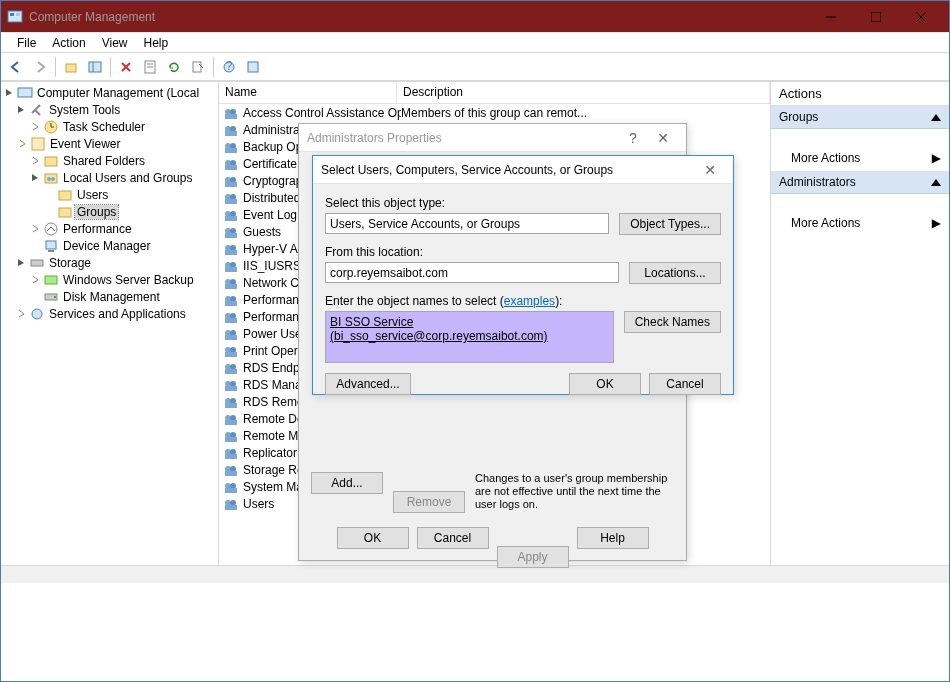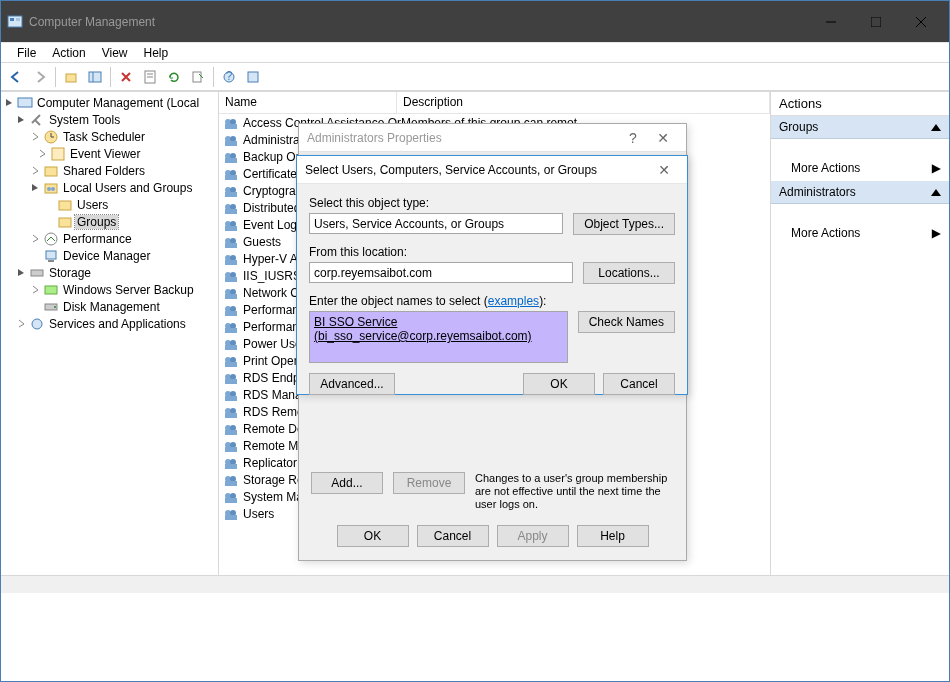--- a/index.html
+++ b/index.html
@@ -1,19 +1,19 @@
 <!DOCTYPE html>
 <html><head>
 <meta charset="utf-8">
 <style>
 * { box-sizing: border-box; margin: 0; padding: 0; font-family: "Segoe UI", Tahoma, sans-serif; font-size: 12px; }
 body { background: #fff; width: 950px; height: 682px; overflow: hidden; border: 1px solid #4a7fb5; position: relative; }
 
 
-.titlebar { height: 42px; background: #404040; display: flex; align-items: center; padding: 0 6px; border-bottom: 1px solid #e6e6e6; }
+.titlebar { height: 32px; background: #7f1d1d; display: flex; align-items: center; padding: 0 6px; border-bottom: 1px solid #e6e6e6; }
 .titlebar .app-icon { width: 16px; height: 16px; margin-right: 6px; }
 .titlebar .title { flex: 1; color: #999; font-size: 12px; }
 .titlebar .win-btn { width: 45px; height: 28px; display: flex; align-items: center; justify-content: center; }
 .titlebar .win-btn svg { width: 10px; height: 10px; stroke: #000; stroke-width: 1; fill: none; }
 
 
 .menubar { height: 20px; display: flex; align-items: center; padding-left: 8px; border-bottom: 1px solid #d8d8d8; }
 .menubar .menu-item { padding: 2px 8px; cursor: default; }
 
 
@@ -50,21 +50,21 @@
 .tri-up { width: 0; height: 0; border-left: 5px solid transparent; border-right: 5px solid transparent; border-bottom: 7px solid #000; }
 .arrow-r { font-family: Arial; }
 
 
 .modal { position: absolute; background: #f0f0f0; border: 1px solid #aaa; box-shadow: 2px 2px 8px rgba(0,0,0,.15); }
 .modal-title { height: 28px; display: flex; align-items: center; padding: 0 8px; background: #fff; border-bottom: 1px solid #e6e6e6; color: #999; }
 .modal-title .mtxt { flex: 1; }
 .modal-title .mbtn { width: 30px; text-align: center; font-size: 14px; color: #666; }
 .modal-body { padding: 12px; }
 .btn { min-width: 72px; height: 22px; background: #e1e1e1; border: 1px solid #adadad; padding: 0 10px; cursor: default; display: inline-flex; align-items: center; justify-content: center; }
-.btn.disabled { color: #888; }
+.btn.disabled { color: #888; margin-top: 19px; }
 .field-row { margin-bottom: 10px; }
 .field-label { margin-bottom: 3px; display: block; }
 .field-flex { display: flex; gap: 10px; align-items: flex-start; }
 .text-input { flex: 1; background: #fff; border: 1px solid #a6a6a6; padding: 2px 4px; height: 21px; }
 .textarea { flex: 1; background: #c4b5fd; border: 1px solid #a6a6a6; padding: 3px 4px; height: 52px; }
 .textarea .underlined { text-decoration: underline; }
 .link { color: #0066cc; text-decoration: underline; cursor: pointer; }
 
 
 .modal.select { border: 1px solid #3a8fd4; }
@@ -208,21 +208,21 @@
         </span>
       <span class="nodeicon">
           <svg width="16" height="16">
             <circle cx="8" cy="8" r="6" fill="#fbe29a" stroke="#c9a544"></circle>
             <line x1="8" y1="8" x2="8" y2="4" stroke="#444"></line>
             <line x1="8" y1="8" x2="11" y2="8" stroke="#444"></line>
           </svg>
         </span>
       <span class="label">Task Scheduler</span>
     </div>
-    <div class="tree-item" style="padding-left:35px">
+    <div class="tree-item" style="padding-left:15px">
       <span class="expander">
           <svg width="9" height="9">
             <path d="M2 1 L7 5 L2 8" fill="none" stroke="#888"></path>
           </svg>
         </span>
       <span class="nodeicon">
           <svg width="16" height="16">
             <rect x="2" y="2" width="12" height="12" fill="#fcecc0" stroke="#c9a544"></rect>
           </svg>
         </span>
@@ -609,21 +609,21 @@
     </div>
     <div style="display:flex; justify-content:center; gap:8px;">
       <button class="btn">OK</button>
       <button class="btn">Cancel</button>
       <button class="btn disabled">Apply</button>
       <button class="btn">Help</button>
     </div>
   </div>
 </div>
 
-<div class="modal select" style="left:295px; top:154px; width:392px; height:240px;">
+<div class="modal select" style="left:311px; top:154px; width:422px; height:240px;">
   <div class="modal-title" style="background:#fff;">
     <span class="mtxt" style="color:#000">Select Users, Computers, Service Accounts, or Groups</span>
     <span class="mbtn">✕</span>
   </div>
   <div class="modal-body">
     <div class="field-row">
       <span class="field-label">Select this object type:</span>
       <div class="field-flex">
         <input class="text-input" readonly="" value="Users, Service Accounts, or Groups" style="">
         <button class="btn" style="min-width:92px">Object Types...</button>

